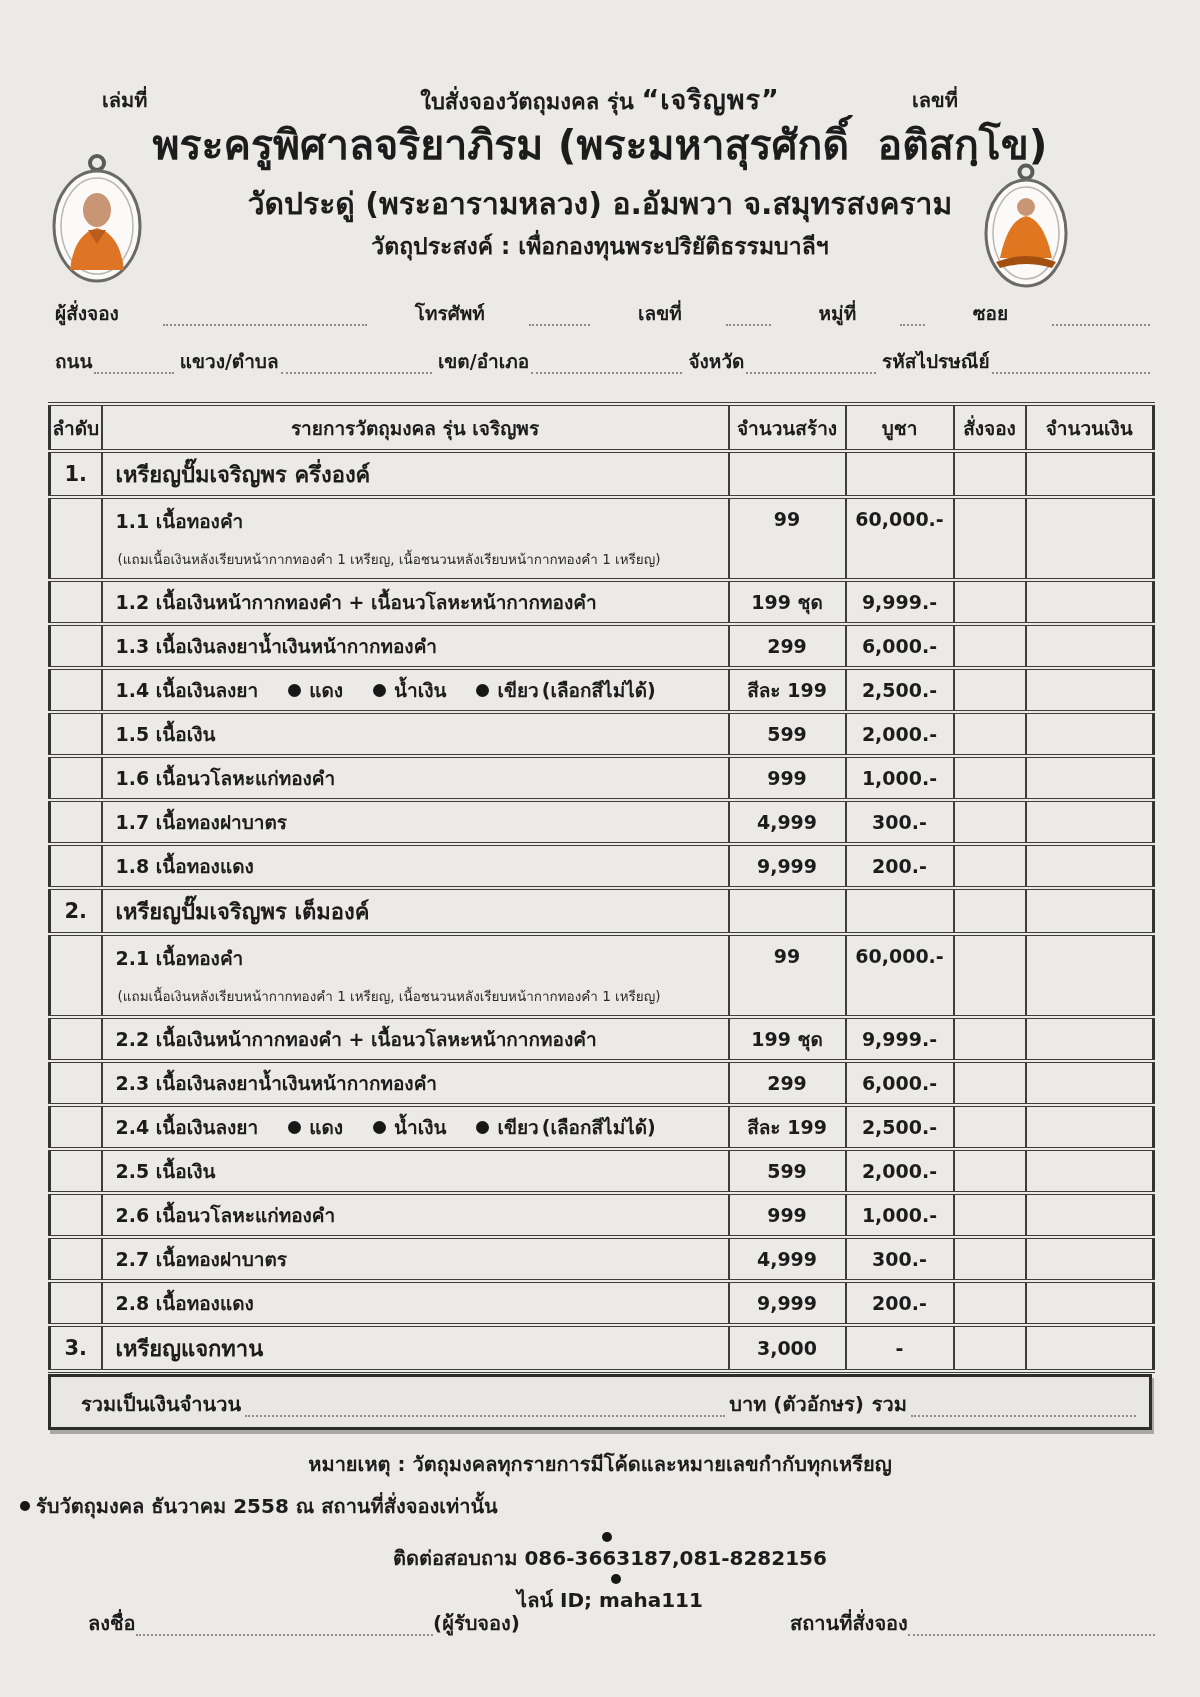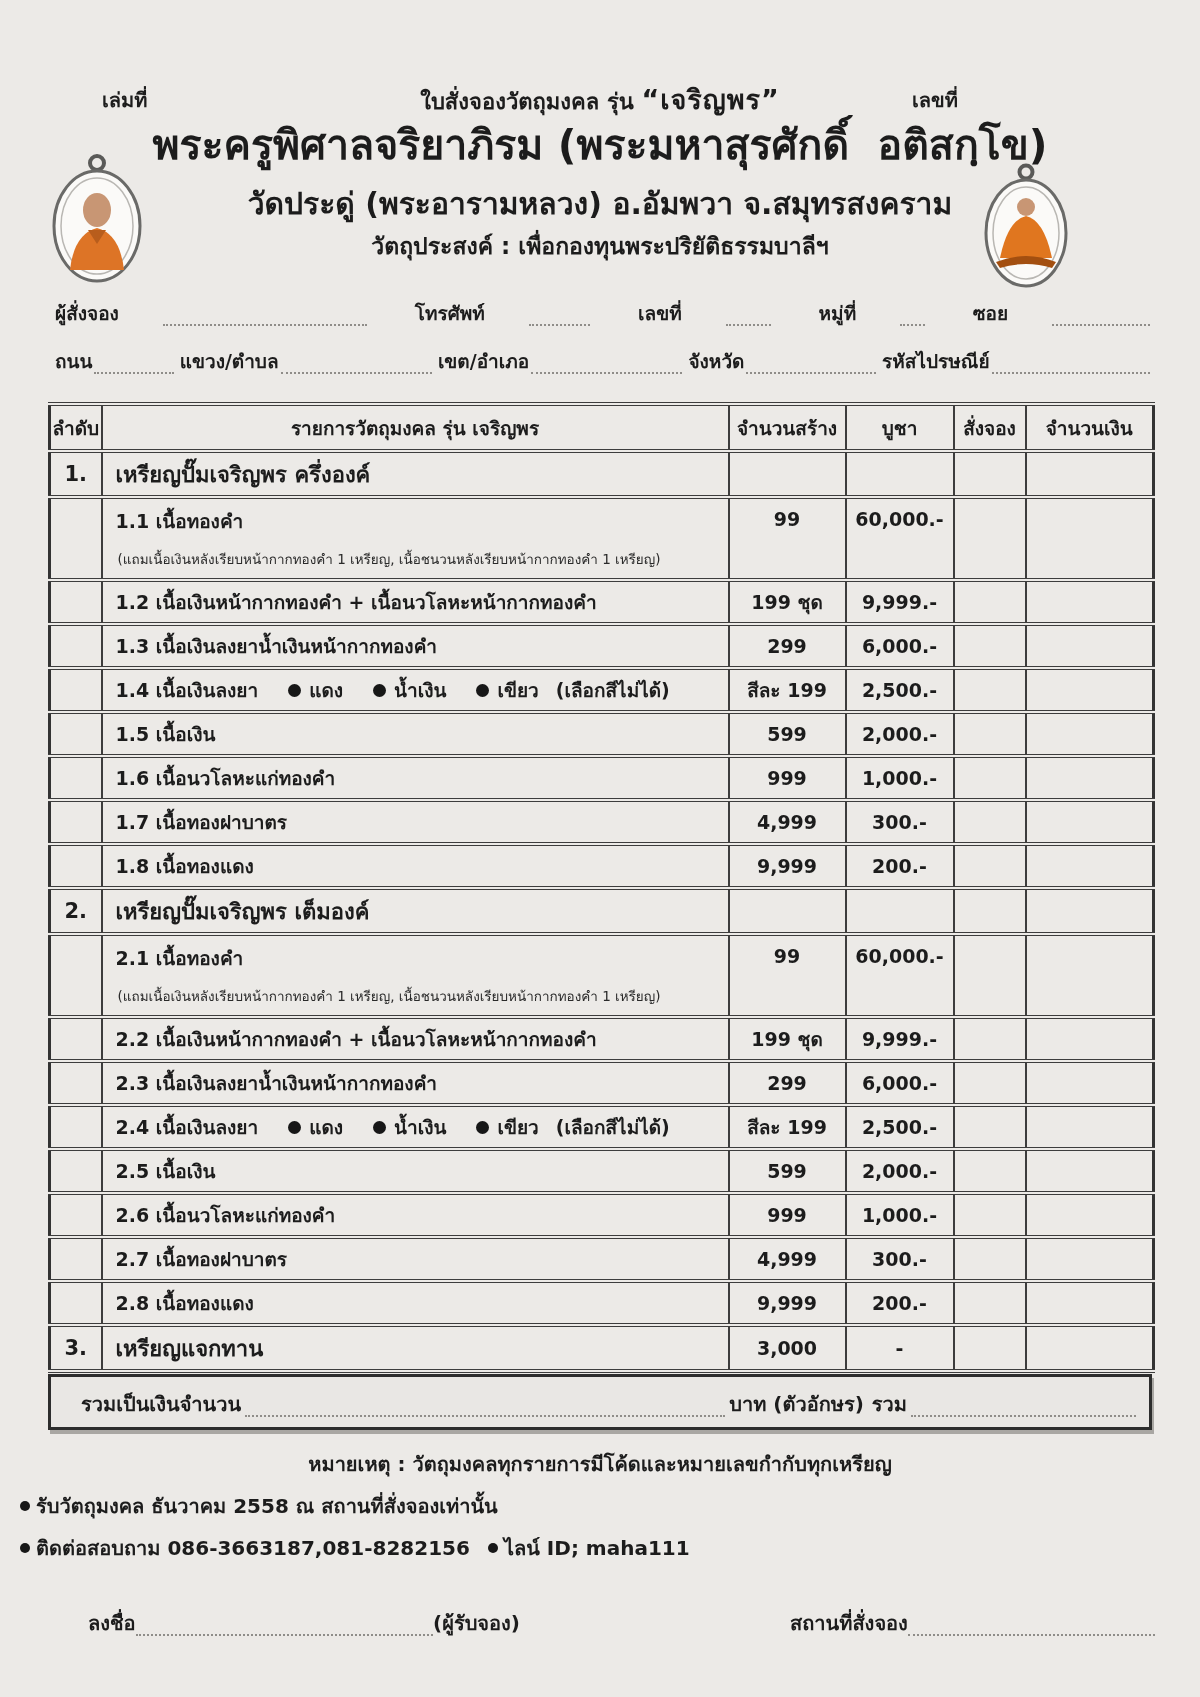--- a/index.html
+++ b/index.html
@@ -52,39 +52,39 @@
   tr.item td { height:44px; }
   .c-no { text-align:center; font-weight:800; font-size:21px; }
   .c-name { padding-left:13px; font-size:19px; font-weight:700; }
   tr.section .c-name { font-size:22px; font-weight:800; }
   .c-qty, .c-price { text-align:center; font-size:19px; font-weight:700; }
   tr.has-note td { vertical-align:top; padding-top:9px; }
   tr.has-note .c-name { padding-top:7px; }
   .name-main { display:flex; align-items:center; }
   .name-main .colname { font-weight:700; }
   .dot { display:inline-block; width:13px; height:13px; border-radius:50%; background:#171717; margin:0 8px 0 30px; flex:0 0 auto; }
-  .name-main .suffix { margin-left:17px; }
+  .name-main .suffix { margin-left:3px; }
   .item-note { font-size:13.5px; font-weight:400; color:#2a2a2a; padding:12px 0 8px 2px; white-space:nowrap; }
 
   
   .summary-box {
     position:absolute; top:1374px; left:48px; width:1104px; height:56px;
     border:3px solid #2d2d2d; background:#e9e7e4;
     box-shadow:2px 4px 0 0 #a9a7a3;
     display:flex; align-items:flex-end; padding:0 13px 10px 26px;
   }
   .summary-box .lbl { font-size:20px; font-weight:700; line-height:26px; padding:0 4px; }
   .summary-box .dotline.long { flex-grow:3.2; }
   .summary-box .dotline.short { flex-grow:1.5; }
 
   
   .remark { top:1448px; left:0; width:100%; text-align:center; font-size:20px; font-weight:700; }
   .note-line { position:absolute; left:0; width:100%; display:flex; justify-content:flex-start; align-items:center; font-size:20px; font-weight:700;padding-left:20px; }
   .note-line.n1 { top:1490px; }
-  .note-line.n2 { top:1532px; }
+  .note-line.n2 { top:1532px;flex-direction:column; }
   .bullet { display:inline-block; width:10px; height:10px; border-radius:50%; background:#171717; margin:0 6px 0 18px; }
   .bullet.first { margin-left:0; }
 
   
   .sig-row { position:absolute; top:1610px; left:88px; right:45px; display:flex; align-items:flex-end; }
   .sig-left { display:flex; align-items:flex-end; width:432px; }
   .sig-gap { width:270px; }
   .sig-right { display:flex; align-items:flex-end; flex-grow:1; }
   .slabel { font-size:20px; font-weight:700; line-height:26px; white-space:nowrap; }
   .sig-left .dotline { width:200px; flex-grow:1; }

